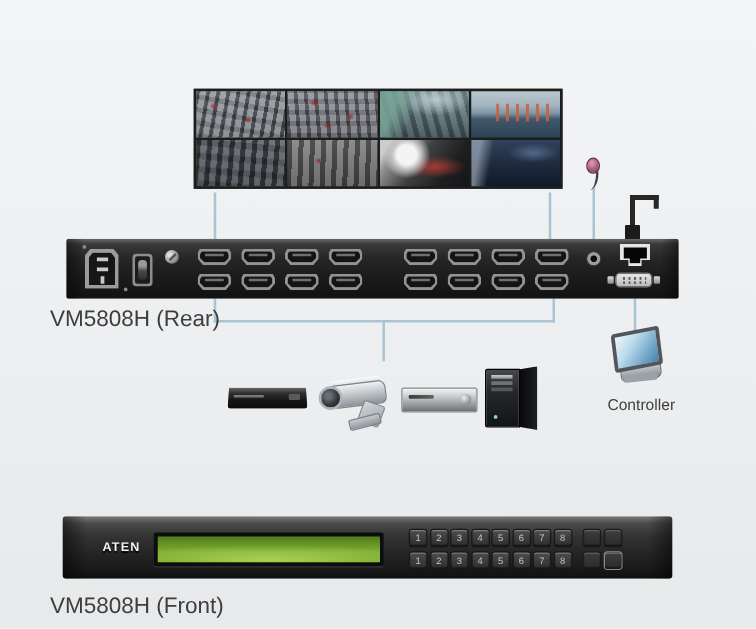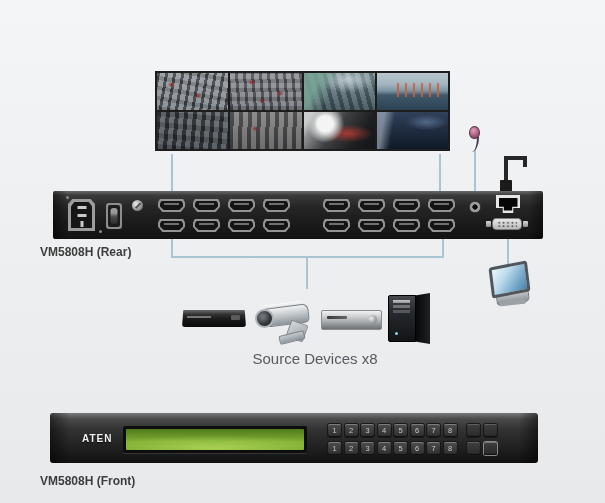--- a/index.html
+++ b/index.html
@@ -1,20 +1,20 @@
 <!DOCTYPE html>
 <html><head>
 <meta charset="utf-8">
 <style>
   html,body{margin:0;padding:0;background:#fff;}
   .stage{position:relative;width:605px;height:503px;overflow:hidden;
     background:linear-gradient(180deg,#f4f5f6 0%,#eef0f1 40%,#e7e9eb 100%);
     font-family:"Liberation Sans",sans-serif;}
   .caption{position:absolute;color:#565b61;font-size:15px;text-align:center;}
-  .devlabel{position:absolute;color:#3d3d3d;font-size:12px;font-weight:bold;}
+  .devlabel{position:absolute;color:#3d3d3d;font-size:18px;}
 
   
   .wall{position:absolute;left:155px;top:71px;width:295px;height:80px;
     background:#1d1d1d;border:2px solid #1d1d1d;box-sizing:border-box;
     display:grid;grid-template-columns:repeat(4,1fr);grid-template-rows:repeat(2,1fr);gap:2px;}
   .cell{position:relative;overflow:hidden;}
   .m1{background:
     radial-gradient(5px 4px at 20% 32%,rgba(165,35,35,.9),transparent 70%),
     radial-gradient(5px 4px at 58% 62%,rgba(150,35,35,.85),transparent 70%),
     repeating-linear-gradient(100deg,rgba(25,28,32,.55) 0 3px,rgba(165,170,175,.45) 3px 8px),
@@ -246,37 +246,37 @@
   </div>
 
   <div class="devlabel" style="left:40px;top:245px;">VM5808H (Rear)</div>
 
   <div class="ctrl">
     <div class="base"></div>
     <div class="foot"></div>
     <div class="scr"></div>
   </div>
   <div class="caption" style="left:448px;top:316px;width:130px;font-size:12.5px;line-height:17px;color:#3f3f3f;">
+    <div>Controller</div>
   </div>
 
   <div class="dvd"></div>
   <div class="cam">
     <div class="hood"></div>
     <div class="body"></div>
     <div class="lens"></div>
     <div class="mount"></div>
     <div class="arm"></div>
   </div>
   <div class="mediap"></div>
   <div class="pc">
     <div class="side"></div>
     <div class="front"></div>
   </div>
 
-  <div class="caption" style="left:235px;top:350px;width:160px;">Source Devices x8</div>
 
   <div class="front">
     <div class="brand">ATEN</div>
     <div class="lcd"></div>
 
     <div class="btnrow" style="top:11px;">
       <div class="pbtn">1</div>
       <div class="pbtn">2</div>
       <div class="pbtn">3</div>
       <div class="pbtn">4</div>

